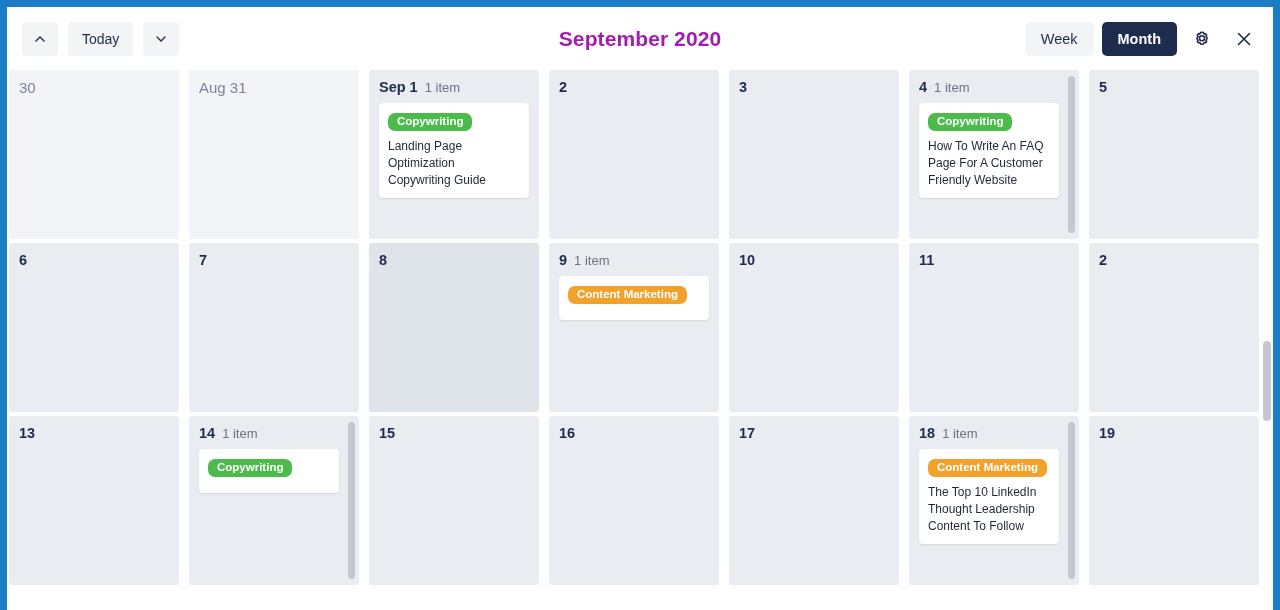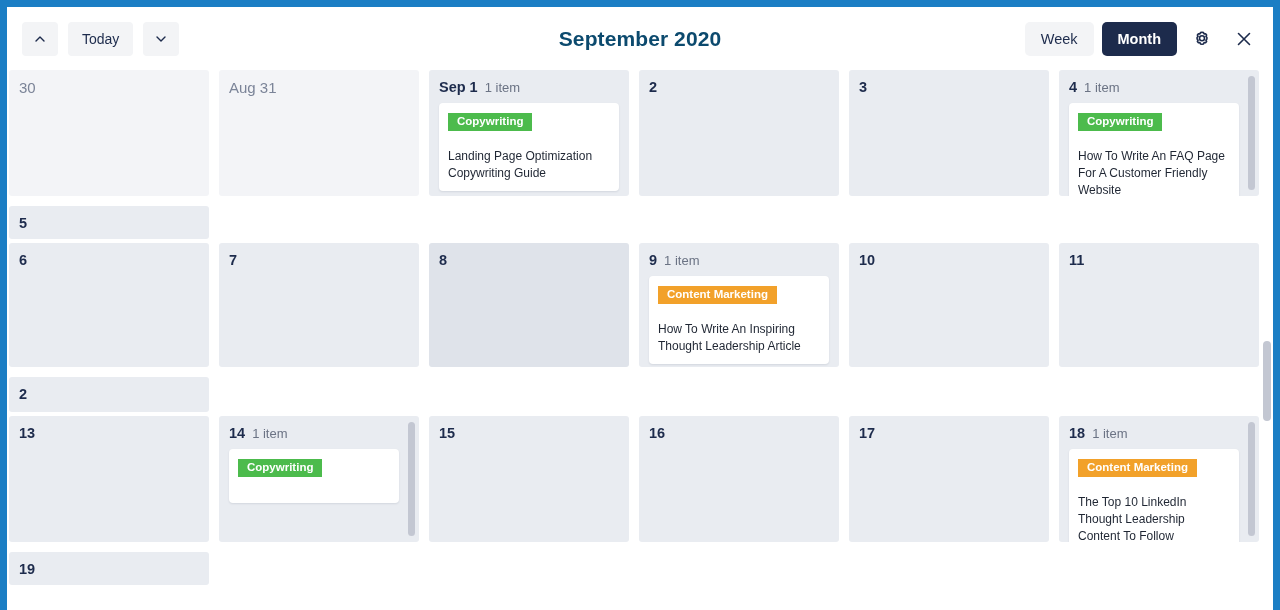--- a/index.html
+++ b/index.html
@@ -59,21 +59,21 @@
     cursor: pointer;
     white-space: nowrap;
   }
 
   #page-title {
     position: absolute;
     left: 0; right: 0;
     text-align: center;
     font-size: 21px;
     font-weight: bold;
-    color: #0c4a6e;
+    color: #a21caf;
     letter-spacing: 0.1px;
     pointer-events: none;
   }
 
   .right-group {
     margin-left: auto;
     display: flex;
     align-items: flex-start;
     gap: 8px;
     z-index: 2;
@@ -119,21 +119,21 @@
   #calendar-grid {
     position: relative;
     height: 517px;
     overflow: hidden;
     background: #ffffff;
     padding-right: 12px;
   }
 
   .week-row {
     display: grid;
-    grid-template-columns: repeat(6, 1fr);
+    grid-template-columns: repeat(7, 1fr);
     height: 173px;
     gap: 10px;
     padding: 0 2px 4px 2px;
   }
 
   .day-cell {
     position: relative;
     background: #e9ecf1;
     border-radius: 3px;
     padding: 9px 10px 0 10px;
@@ -170,27 +170,27 @@
     border-radius: 4px;
     padding: 8px 9px 9px 9px;
     box-shadow: 0 1px 2px rgba(20,30,60,0.10);
     max-height: 128px;
     overflow: hidden;
   }
   .event-card.scrolls { margin-right: 10px; }
 
   .badge {
     display: inline-block;
-    border-radius: 0;
+    border-radius: 7px;
     padding: 2px 9px 3px 9px;
     font-size: 11.5px;
     font-weight: bold;
     color: #ffffff;
     line-height: 13px;
-    margin-bottom: 17px;
+    margin-bottom: 7px;
     white-space: nowrap;
   }
 
   .event-title {
     font-size: 12px;
     line-height: 17px;
     color: #1f2633;
   }
 
   
@@ -326,21 +326,21 @@
         <div class="day-cell today">
           <div class="day-head">
             <span class="day-num">8</span>
           </div>
         </div>
         <div class="day-cell">
           <div class="day-head">
             <span class="day-num">9</span>
             <span class="item-count">1 item</span>
           </div>
-          <div class="event-card"><div class="badge" style="background: rgb(242, 161, 42);">Content Marketing</div><div class="event-title">How To Write An Inspiring Thought Leadership Article</div></div>
+          <div class="event-card"><div class="badge" style="background: rgb(242, 161, 42);">Content Marketing</div></div>
         </div>
         <div class="day-cell">
           <div class="day-head">
             <span class="day-num">10</span>
           </div>
         </div>
         <div class="day-cell">
           <div class="day-head">
             <span class="day-num">11</span>
           </div>

